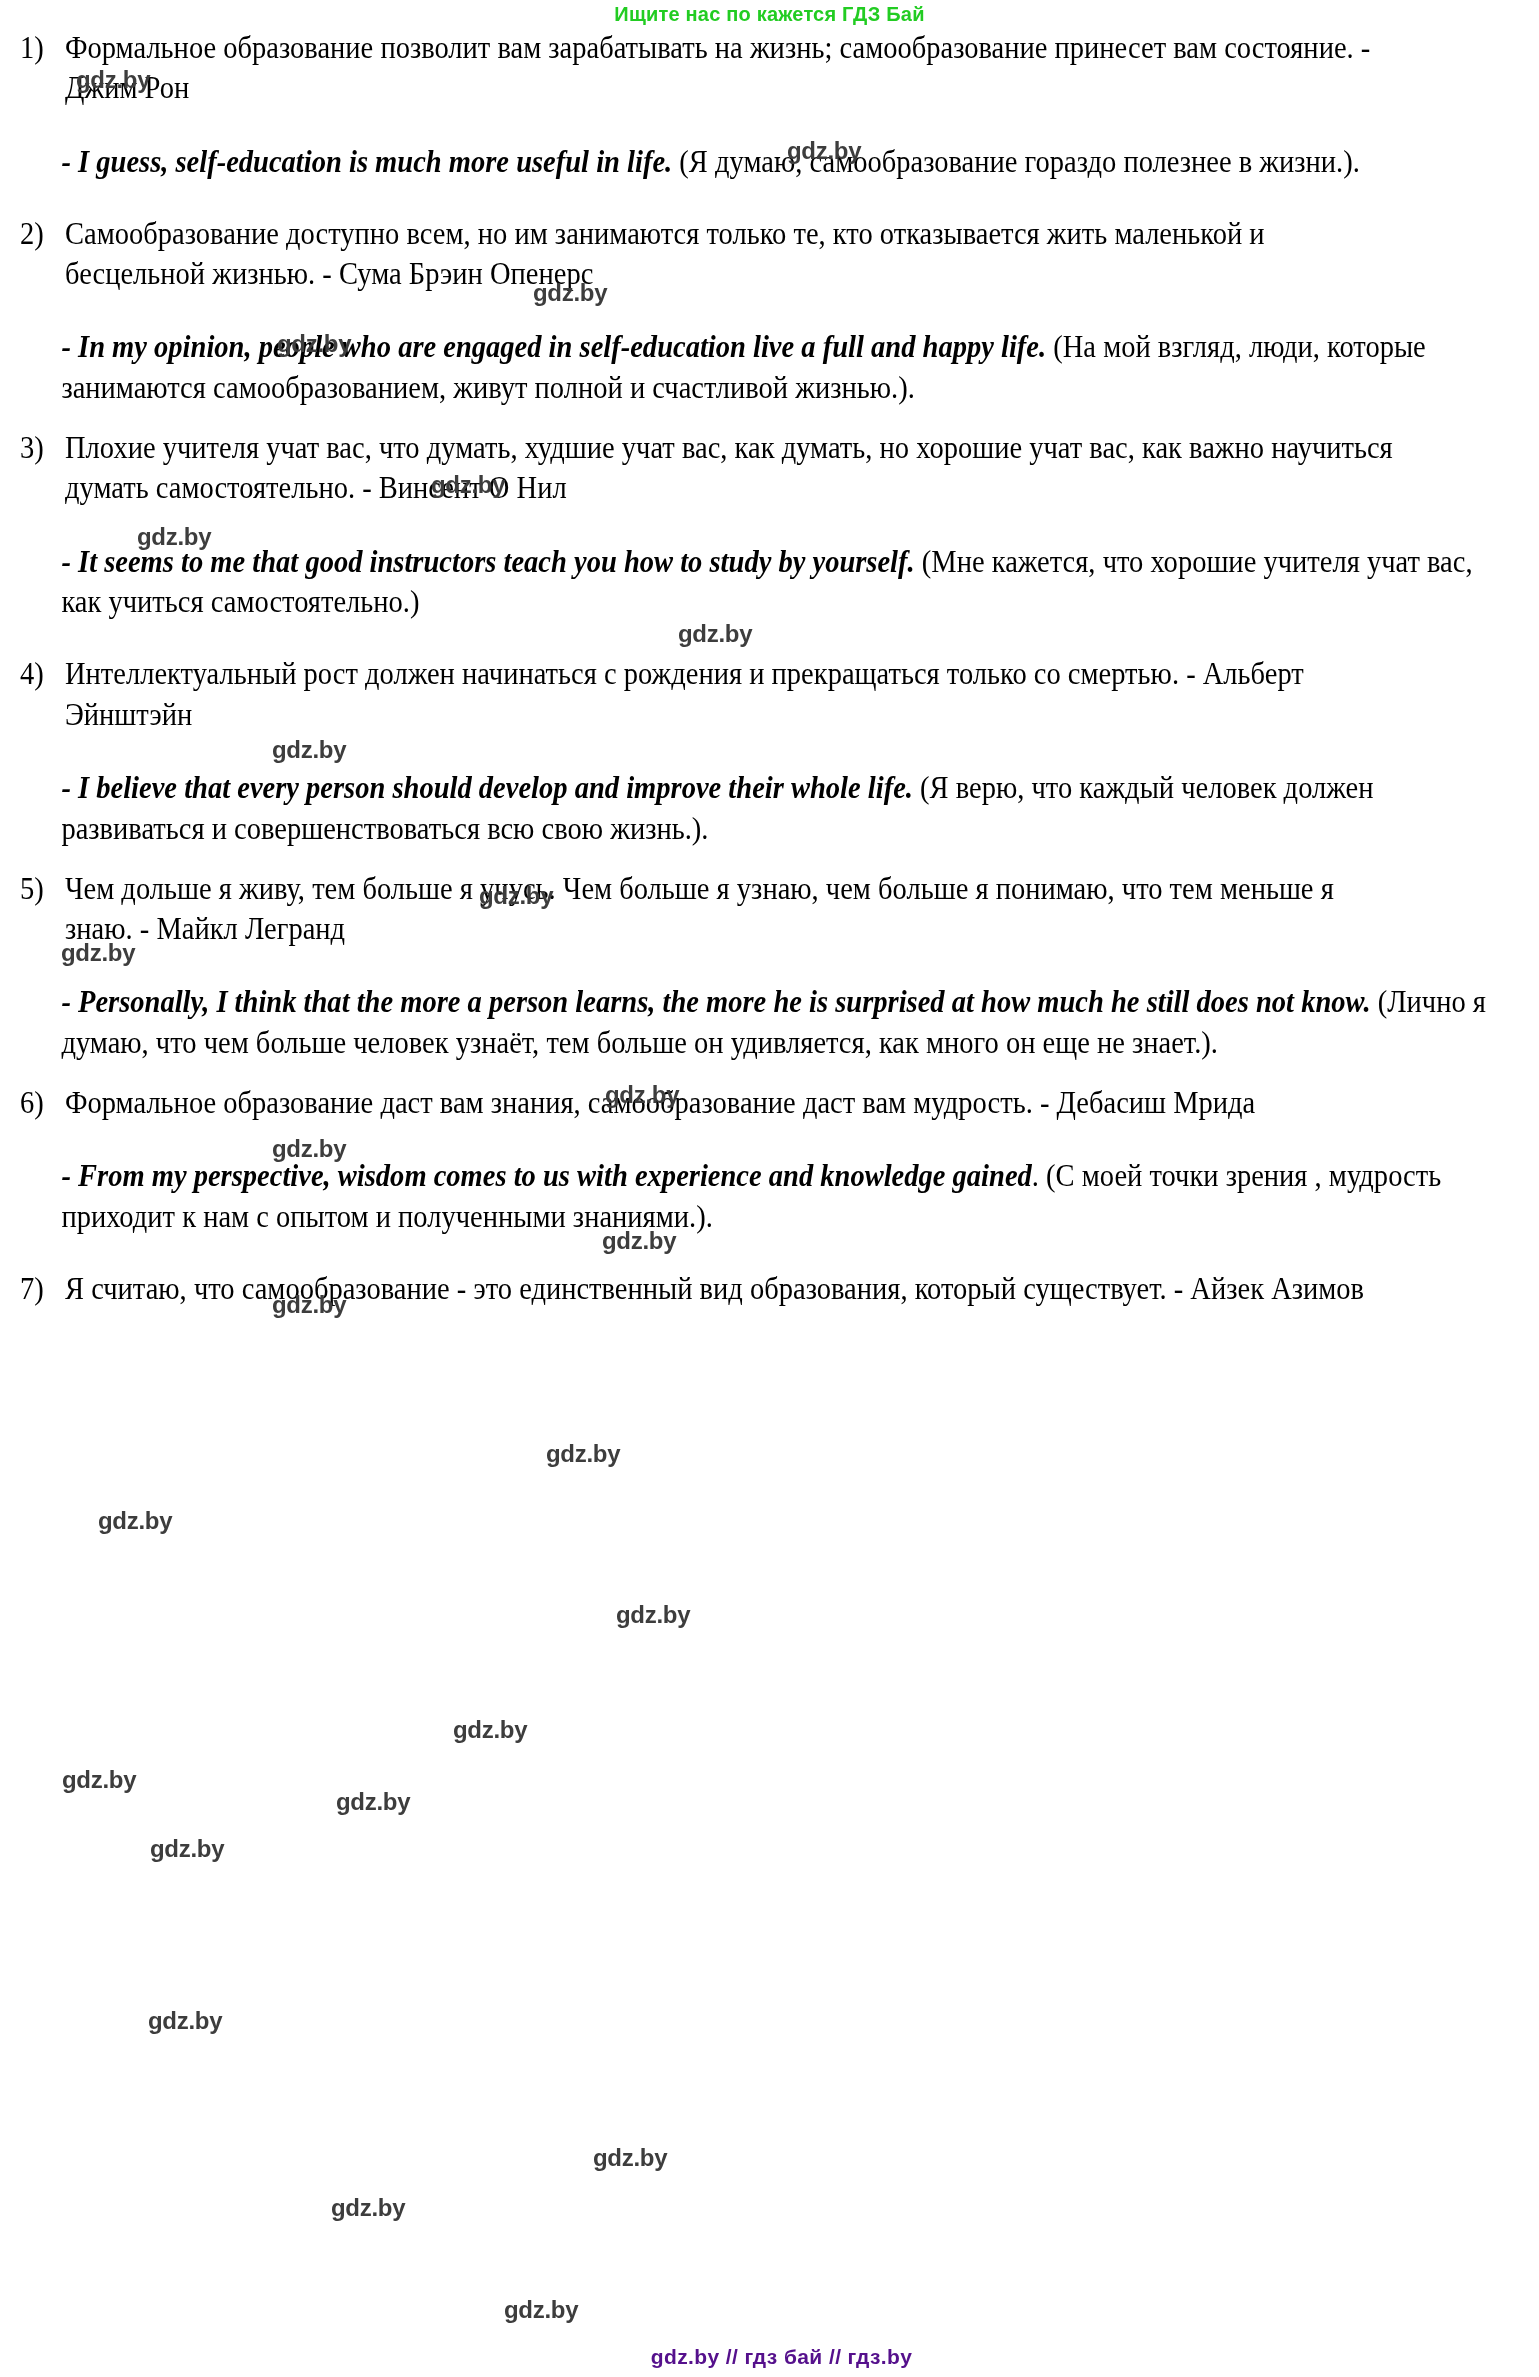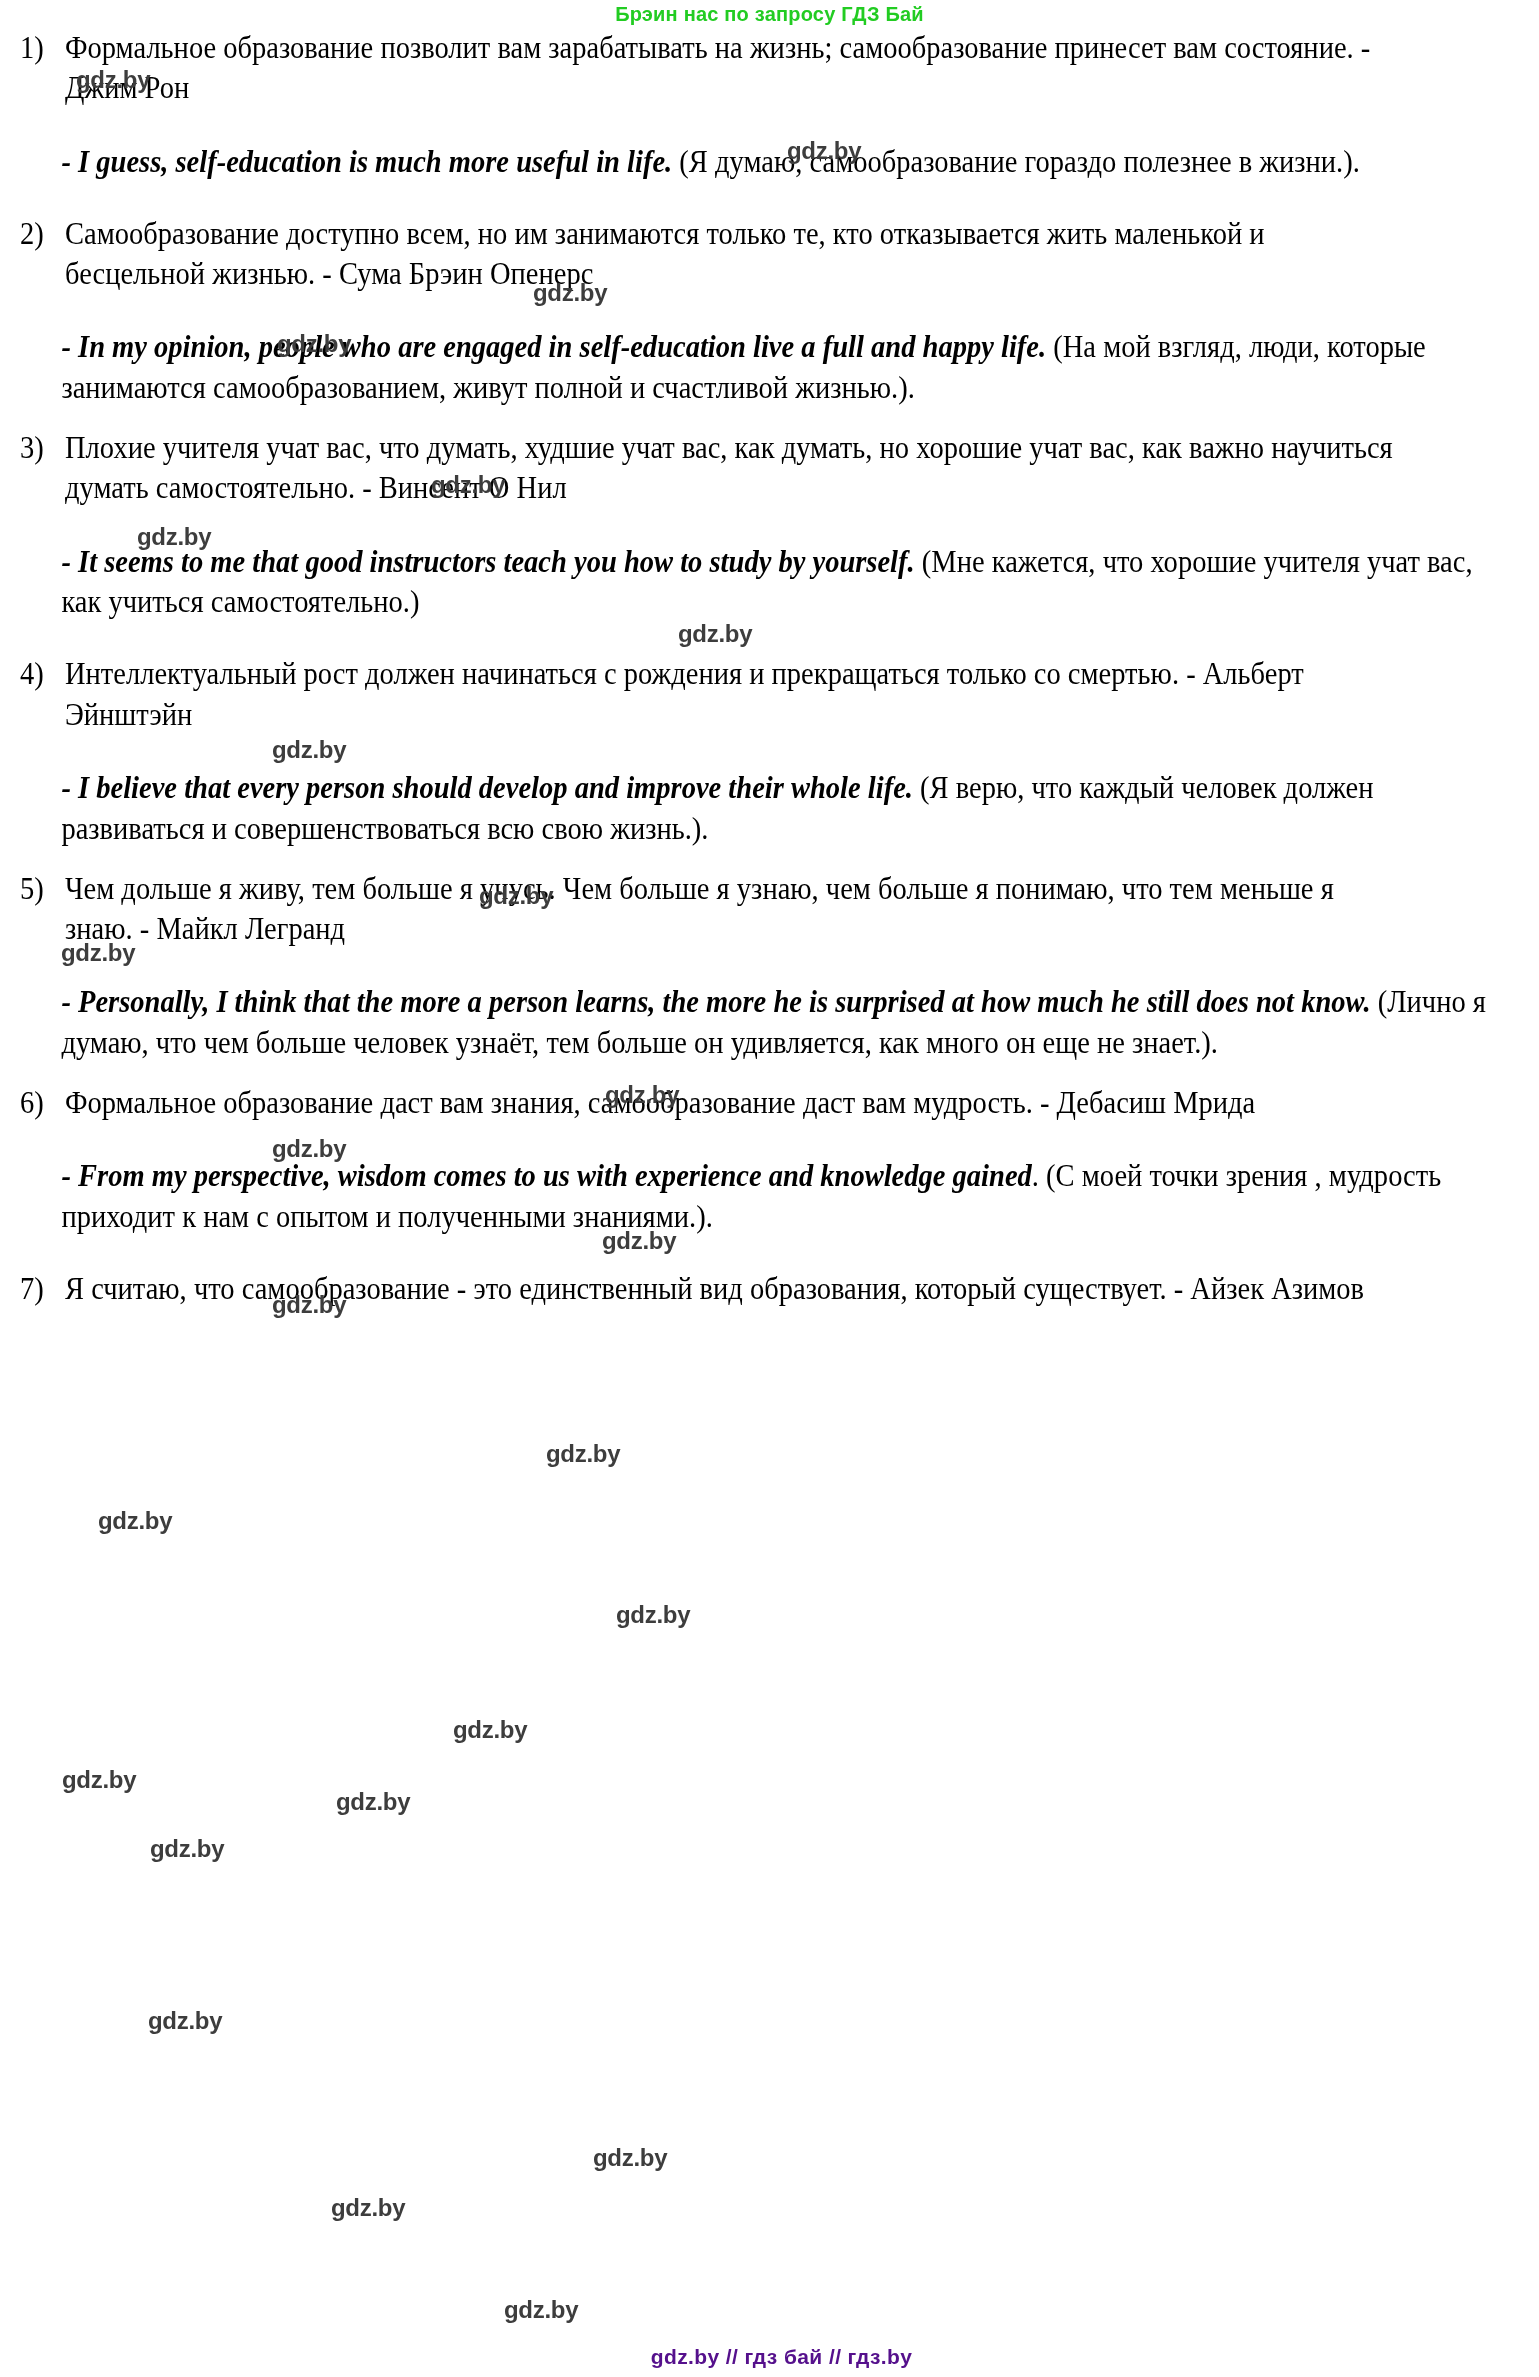--- a/index.html
+++ b/index.html
@@ -113,21 +113,21 @@
     font-family: "Liberation Sans", sans-serif;
     font-size: 21px;
     font-weight: 600;
     letter-spacing: 0.4px;
     white-space: nowrap;
   }
 </style>
 </head>
 <body>
 
-<div class="site-header">Брэин нас по запросу ГДЗ Бай</div>
+<div class="site-header">Ищите нас по кажется ГДЗ Бай</div>
 
 <div class="page">
 
   <div class="qa-block">
     <div class="quote-row">
       <span class="quote-num">1)</span>
       <span class="quote-text">Формальное образование позволит вам зарабатывать на жизнь; самообразование принесет вам состояние. - Джим Рон</span>
     </div>
     <div class="answer-row">
       <span class="answer-en">- I guess, self-education is much more useful in life.</span><span class="answer-ru"> (Я думаю, самообразование гораздо полезнее в жизни.).</span>

